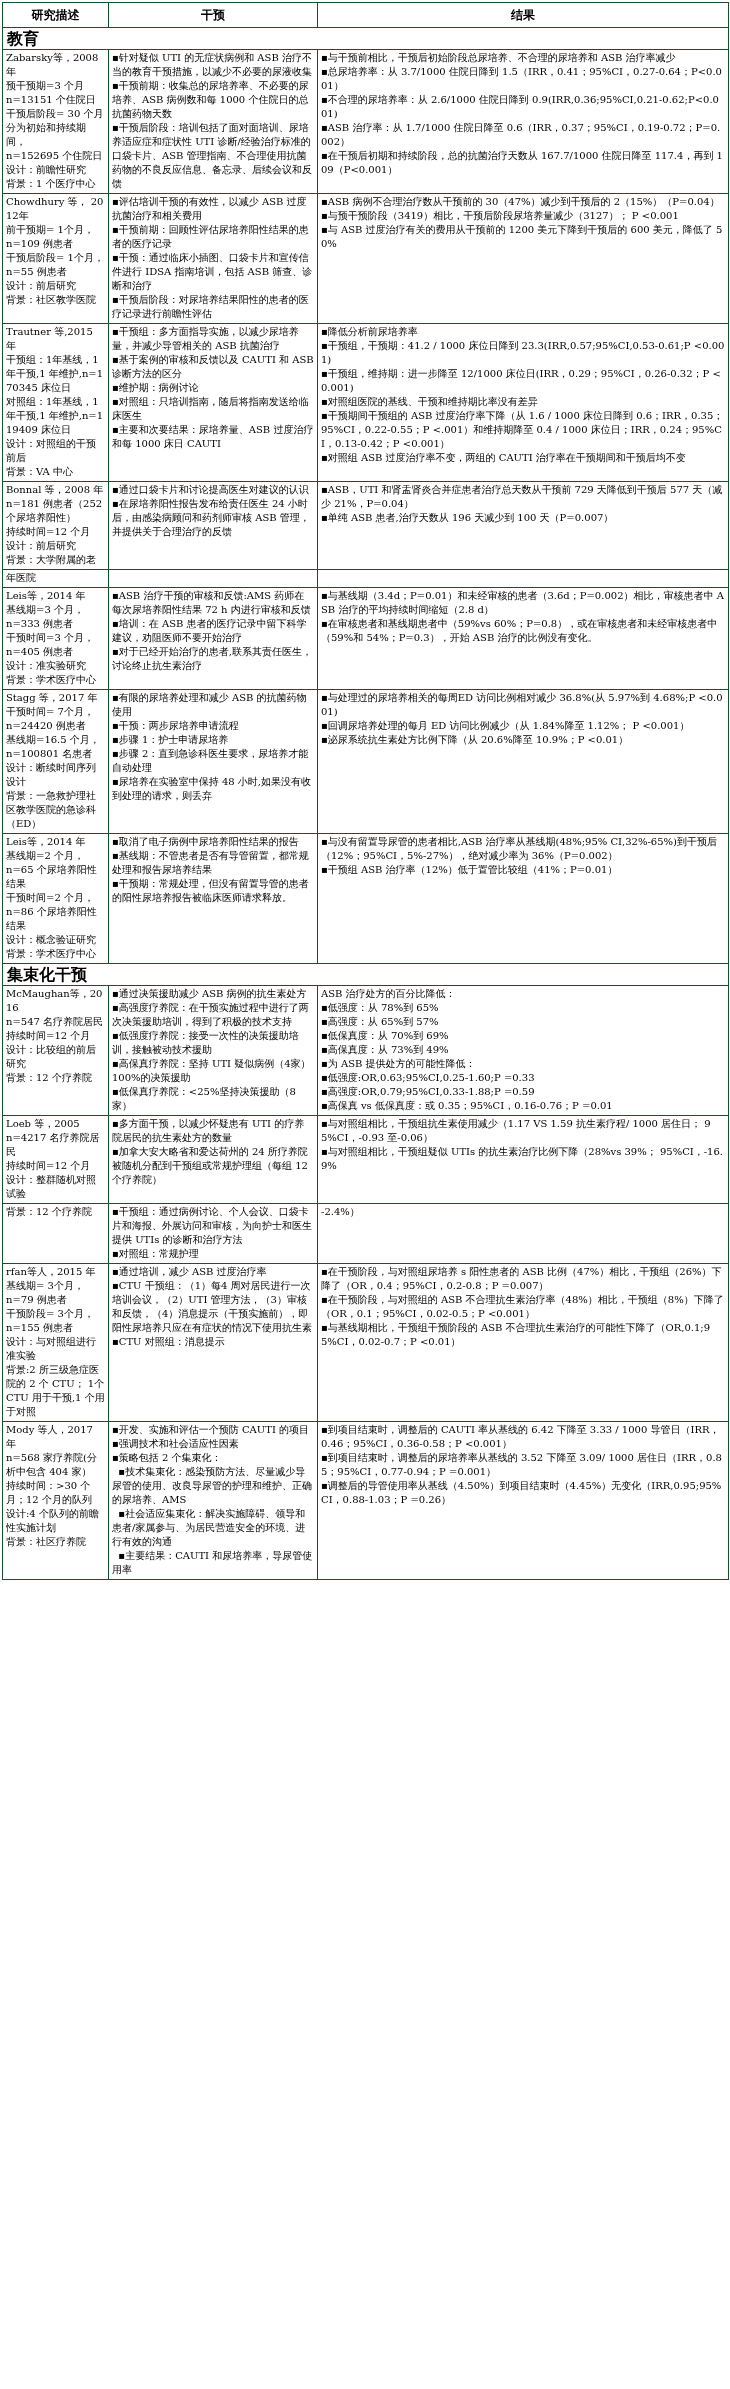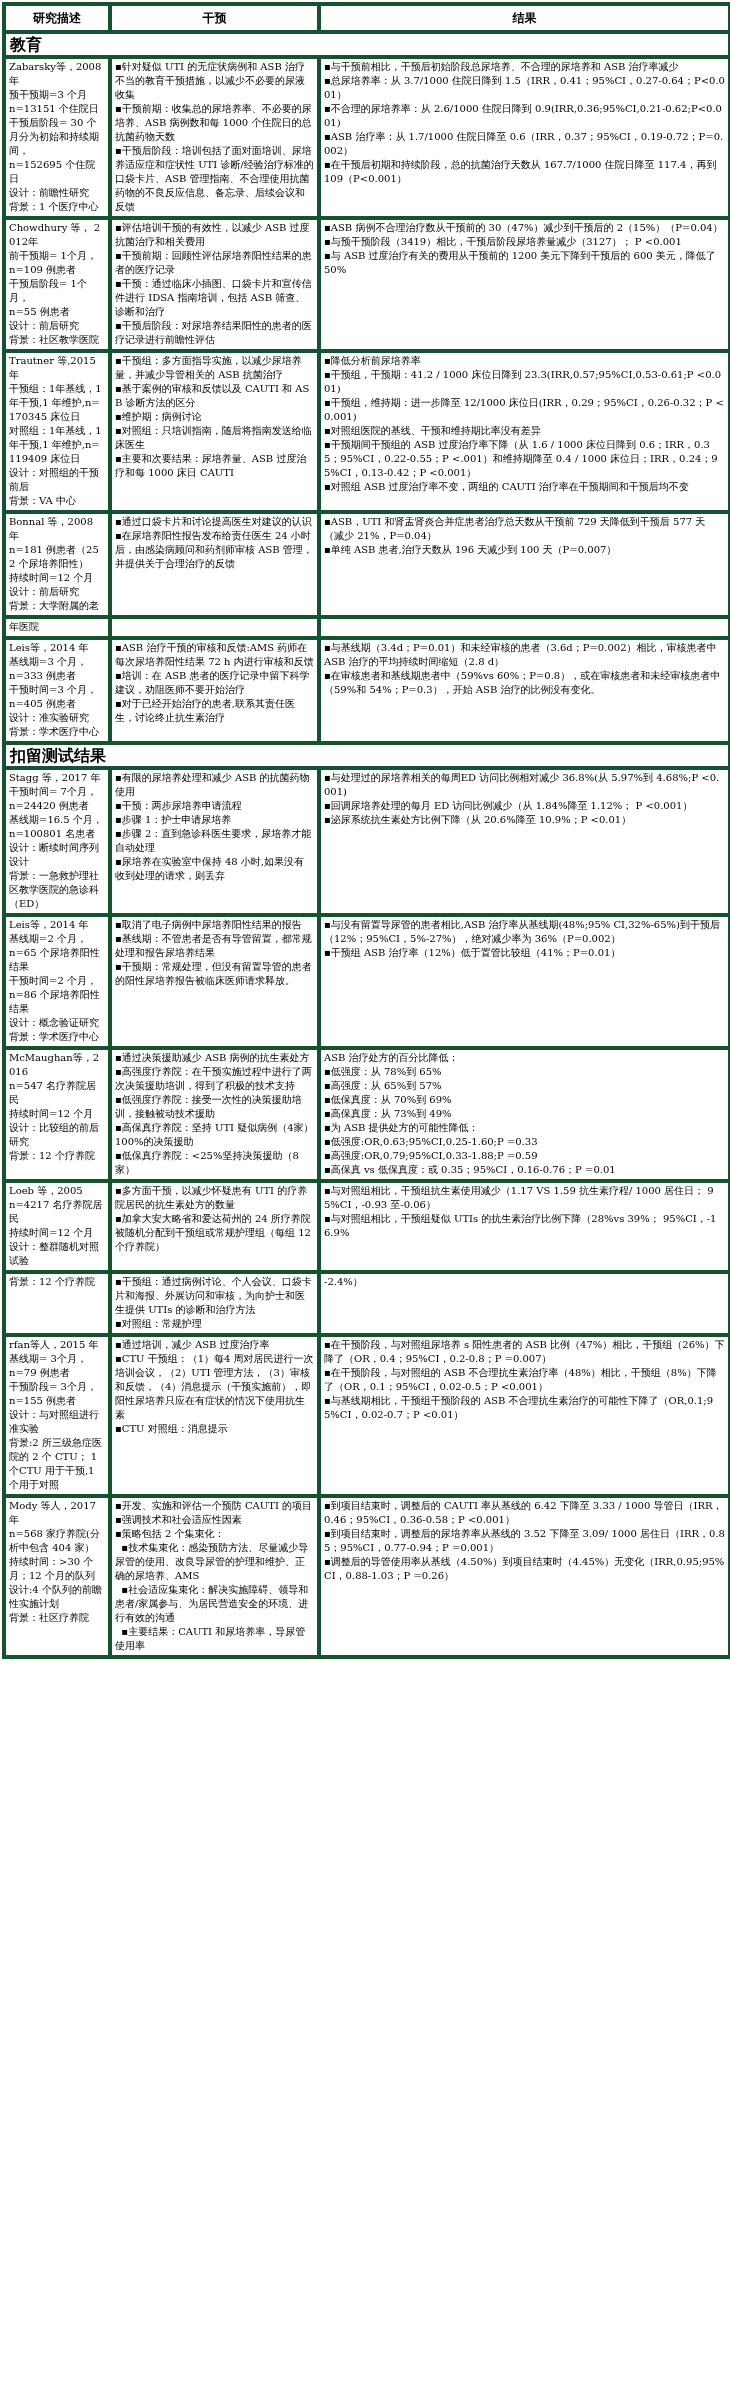--- a/index.html
+++ b/index.html
@@ -1,21 +1,21 @@
 <!DOCTYPE html>
 <html><head>
 <meta charset="utf-8">
 <style>
   html,body{margin:0;padding:0;background:#fff;}
   body{width:730px;font-family:"DejaVu Serif","Liberation Serif",serif;color:#000;}
   table{border-collapse:collapse;table-layout:fixed;width:726px;margin:2px;}
   col.c-study{width:106px;}
   col.c-intervention{width:209px;}
   col.c-results{width:411px;}
-  th,td{border:4px solid #14532d;vertical-align:top;padding:1px 3px 2px 3px;
+  th,td{border:1px solid #14532d;vertical-align:top;padding:1px 3px 2px 3px;
         font-size:10px;line-height:14px;word-break:break-all;}
   th{font-size:12px;font-weight:bold;text-align:center;padding:5px 2px;line-height:14px;}
   td.section-title{font-weight:bold;font-size:16px;padding:3px 4px;line-height:15px;word-break:keep-all;}
   .para{margin:0;white-space:pre-wrap;}
 </style>
 </head>
 <body>
 
 <table>
   <colgroup>
@@ -141,23 +141,20 @@
           <div class="para">▪ASB 治疗干预的审核和反馈:AMS 药师在每次尿培养阳性结果 72 h 内进行审核和反馈</div>
           <div class="para">▪培训：在 ASB 患者的医疗记录中留下科学建议，劝阻医师不要开始治疗</div>
           <div class="para">▪对于已经开始治疗的患者,联系其责任医生，讨论终止抗生素治疗</div>
         </td>
         <td>
           <div class="para">▪与基线期（3.4d；P=0.01）和未经审核的患者（3.6d；P=0.002）相比，审核患者中 ASB 治疗的平均持续时间缩短（2.8 d）</div>
           <div class="para">▪在审核患者和基线期患者中（59%vs 60%；P=0.8），或在审核患者和未经审核患者中（59%和 54%；P=0.3），开始 ASB 治疗的比例没有变化。</div>
         </td>
       </tr>
       <tr>
-        <td colspan="3" class="section-title">扣留测试结果</td>
-      </tr>
-      <tr>
         <td>
           <div class="para">Stagg 等，2017 年</div>
           <div class="para">干预时间= 7个月，</div>
           <div class="para">n=24420 例患者</div>
           <div class="para">基线期=16.5 个月，</div>
           <div class="para">n=100801 名患者</div>
           <div class="para">设计：断续时间序列设计</div>
           <div class="para">背景：一急救护理社区教学医院的急诊科（ED）</div>
         </td>
         <td>
@@ -185,20 +182,23 @@
         </td>
         <td>
           <div class="para">▪取消了电子病例中尿培养阳性结果的报告</div>
           <div class="para">▪基线期：不管患者是否有导管留置，都常规处理和报告尿培养结果</div>
           <div class="para">▪干预期：常规处理，但没有留置导管的患者的阳性尿培养报告被临床医师请求释放。</div>
         </td>
         <td>
           <div class="para">▪与没有留置导尿管的患者相比,ASB 治疗率从基线期(48%;95% CI,32%-65%)到干预后（12%；95%CI，5%-27%），绝对减少率为 36%（P=0.002）</div>
           <div class="para">▪干预组 ASB 治疗率（12%）低于置管比较组（41%；P=0.01）</div>
         </td>
+      </tr>
+      <tr>
+        <td colspan="3" class="section-title">集束化干预</td>
       </tr>
       <tr>
         <td>
           <div class="para">McMaughan等，2016</div>
           <div class="para">n=547 名疗养院居民</div>
           <div class="para">持续时间=12 个月</div>
           <div class="para">设计：比较组的前后研究</div>
           <div class="para">背景：12 个疗养院</div>
         </td>
         <td>

